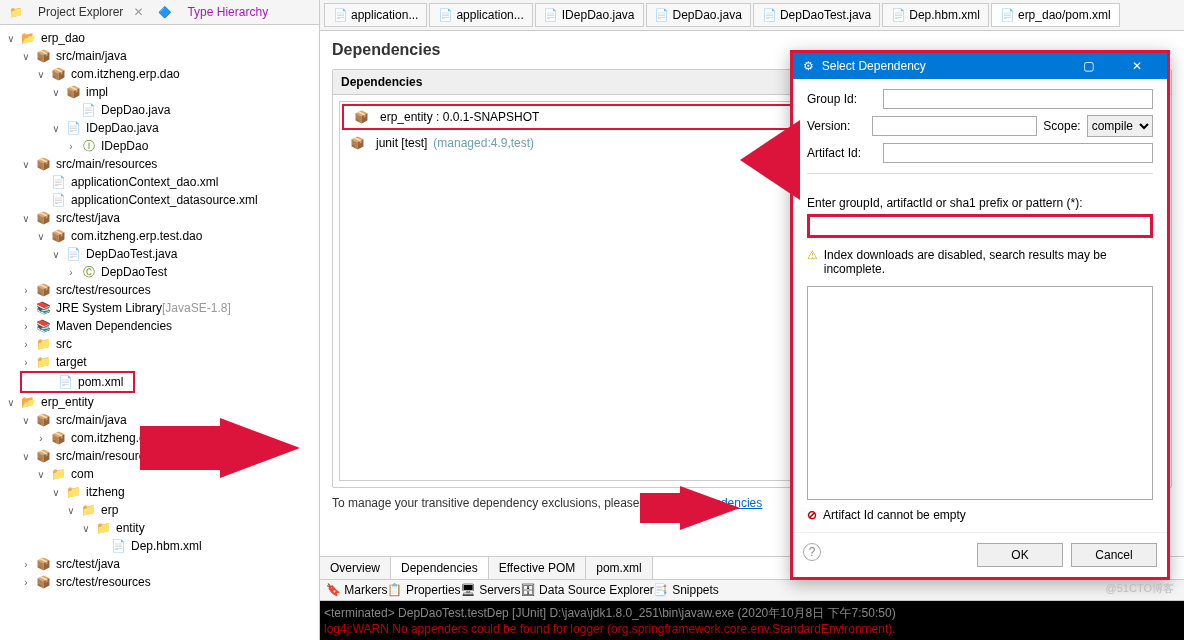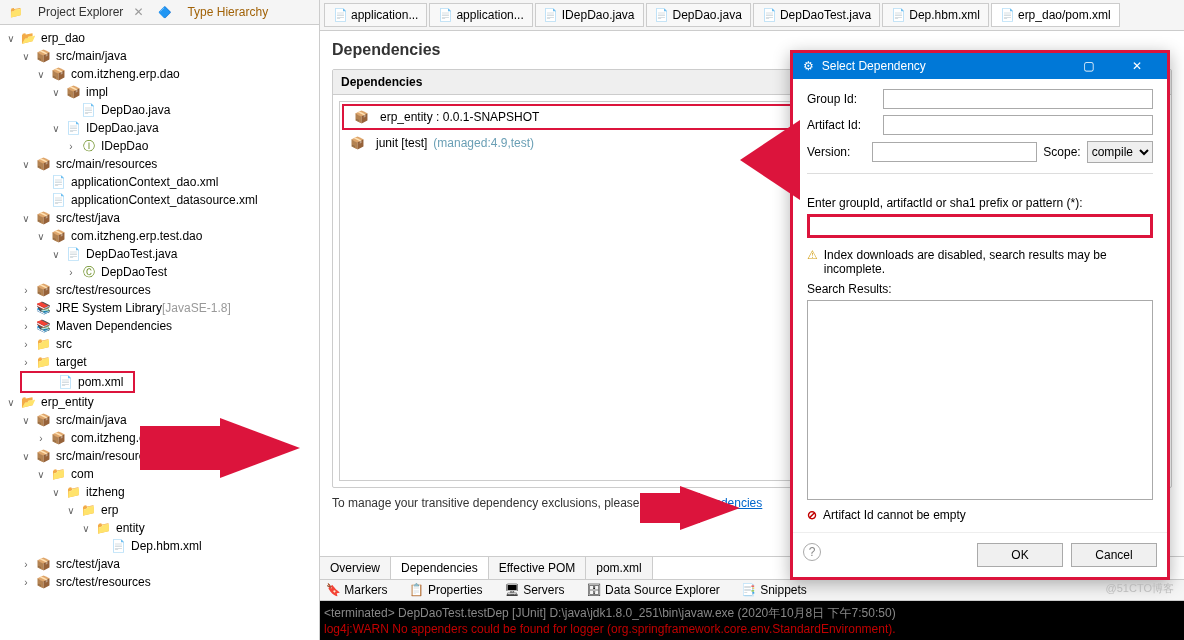--- a/index.html
+++ b/index.html
@@ -40,21 +40,21 @@
 .dep-list { flex: 1; border: 1px solid #ccc; height: 380px; background: #fff; }
 .dep-btns { display: flex; flex-direction: column; gap: 4px; }
 .dep-btns button { width: 70px; height: 24px; border: 1px solid #aaa; background: #f0f0f0; cursor: pointer; }
 .dep-list .row { padding: 3px 6px; display: flex; align-items: center; gap: 6px; }
 .managed { color: #6a9fb5; }
 .foot-note { color: #333; margin-top: 8px; }
 .foot-note a { color: #0066cc; }
 .bottom-tabs { border-top: 1px solid #ccc; display: flex; }
 .btab { padding: 4px 10px; border-right: 1px solid #ccc; background: #f5f5f5; cursor: pointer; }
 .btab.active { background: #fff; }
-.bottom-views { border-top: 1px solid #ccc; background: #f5f5f5; padding: 3px 6px; display: flex; gap: 22px; align-items: center; }
+.bottom-views { border-top: 1px solid #ccc; background: #f5f5f5; padding: 3px 6px; display: flex; gap: 0; align-items: center; }
 .console { border-top: 1px solid #ccc; background: #000000; padding: 4px; font-family: Consolas, monospace; font-size: 12px; }
 .console .hdr { color: #888; }
 .console .warn { color: #c10000; }
 .watermark { position: absolute; right: 10px; bottom: 44px; color: #bbb; font-size: 11px; }
 
 .dialog { position: absolute; top: 50px; left: 790px; width: 380px; height: 530px; background: #fff; border: 1px solid #0078d7; box-shadow: 0 4px 16px rgba(0,0,0,.3); display: flex; flex-direction: column; }
 .dialog-red { border: 3px solid #dc143c; }
 .dlg-title { background: #0078d7; color: #fff; padding: 6px 10px; display: flex; align-items: center; gap: 8px; }
 .dlg-title .sp { flex: 1; }
 .dlg-ctrl { width: 40px; text-align: center; cursor: pointer; }
@@ -87,21 +87,21 @@
 </head>
 <body>
 
 <div class="main-layout">
   <div class="sidebar">
     <div class="tabs-header">
       <span class="icon small-icon">📁</span>
       <span class="tab-label">Project Explorer</span>
       <span style="color:#999">✕</span>
       <span class="icon small-icon">🔷</span>
-      <span class="tab-label" style="color:#a16207">Type Hierarchy</span>
+      <span class="tab-label" style="color:#a21caf">Type Hierarchy</span>
     </div>
     <div class="tree">
       <div class="tree-item indent-0">
           <span class="expand">∨</span>
           <span class="icon icon-project">📂</span>
           <span>erp_dao</span>
         </div>
       <div class="tree-item indent-1">
           <span class="expand">∨</span>
           <span class="icon icon-pkg">📦</span>
@@ -345,37 +345,36 @@
     <span class="sp"></span>
     <span class="dlg-ctrl">▢</span>
     <span class="dlg-ctrl">✕</span>
   </div>
   <div class="dlg-body">
     <div class="form-row">
         <label>Group Id:</label>
         <input type="text" style="">
       </div>
     <div class="form-row">
-        <label>Artifact Id:</label>
-        <input type="text" style="">
-      </div>
-    <div class="form-row">
       <label>Version:</label>
       <input type="text" style="flex: 0 0 130px;">
       <label style="width:auto">Scope:</label>
       <select><option>compile</option></select>
     </div>
+    <div class="form-row">
+        <label>Artifact Id:</label>
+        <input type="text" style="">
+      </div>
     <hr style="margin:4px 0;border:none;border-top:1px solid #ddd">
     <div class="search-lbl">Enter groupId, artifactId or sha1 prefix or pattern (*):</div>
     <div class="search-box"><input type="text" style=""></div>
     <div class="warn-row">
         <span class="warn-ico">⚠</span>
         <span>Index downloads are disabled, search results may be incomplete.</span>
       </div>
-    <div>Search Results:</div>
     <div class="results-box"></div>
     <div class="err-row">
         <span class="err-ico">⊘</span>
         <span>Artifact Id cannot be empty</span>
       </div>
   </div>
   <div class="dlg-buttons">
     <span class="help-ico">?</span>
     <button>OK</button>
     <button>Cancel</button>

